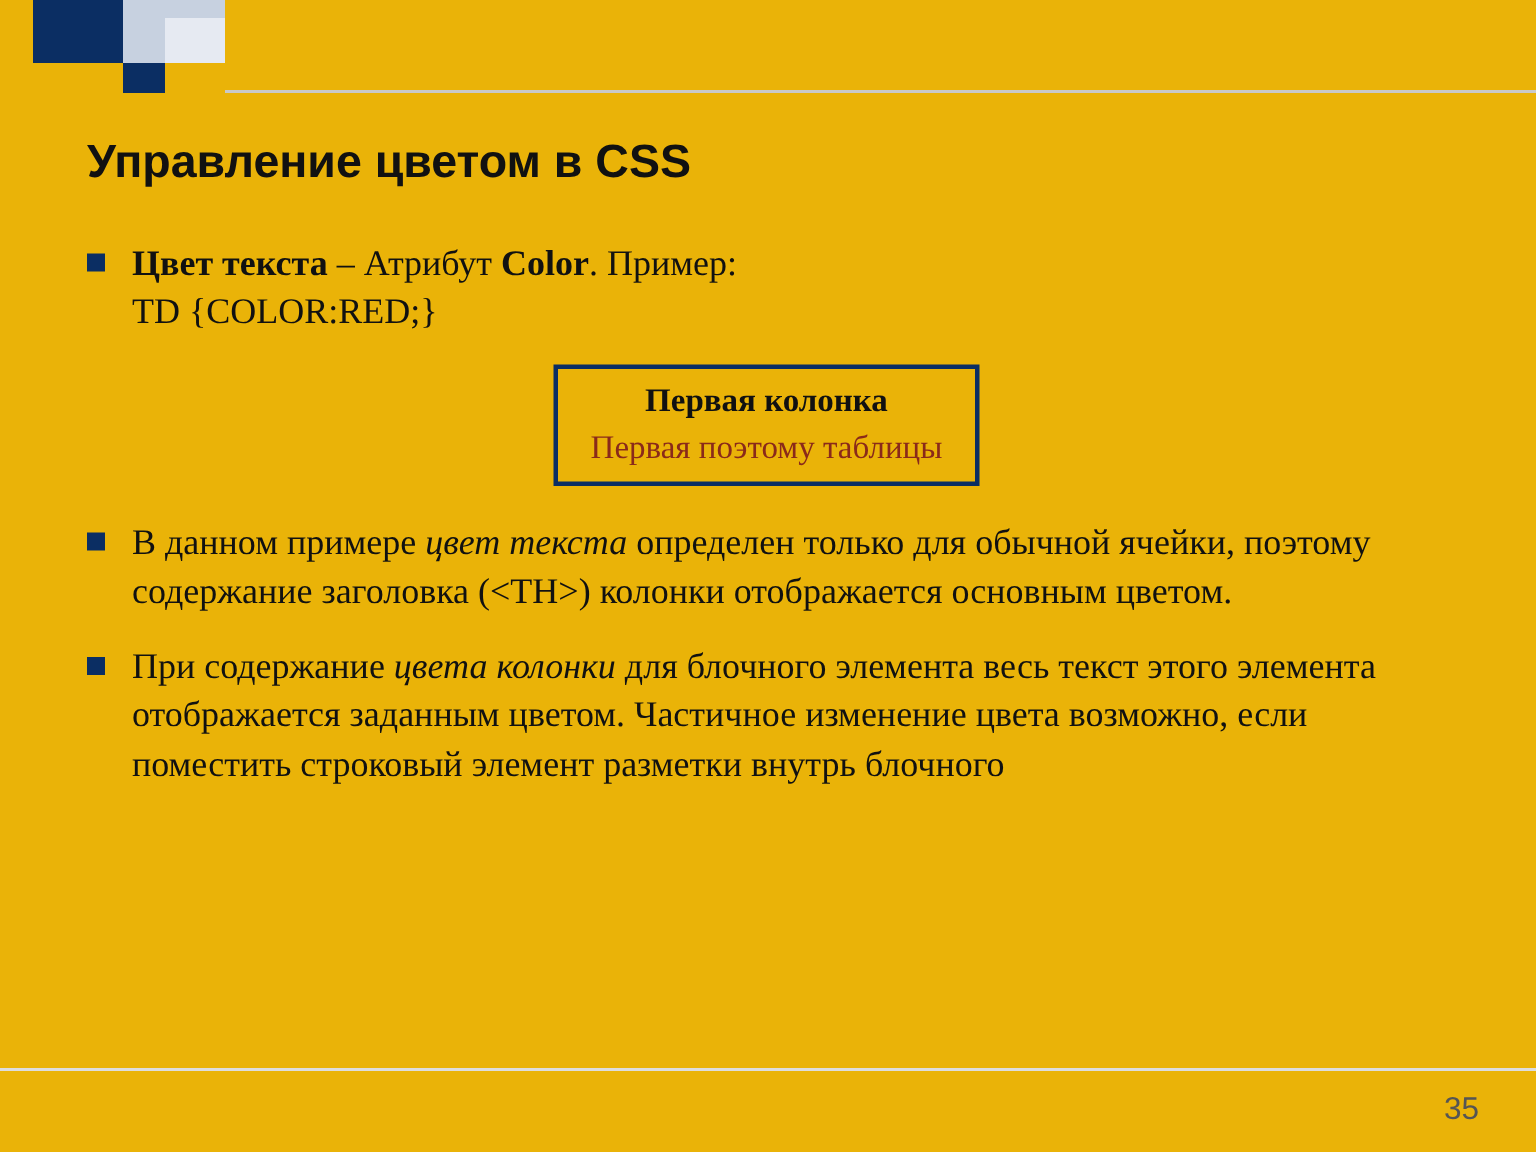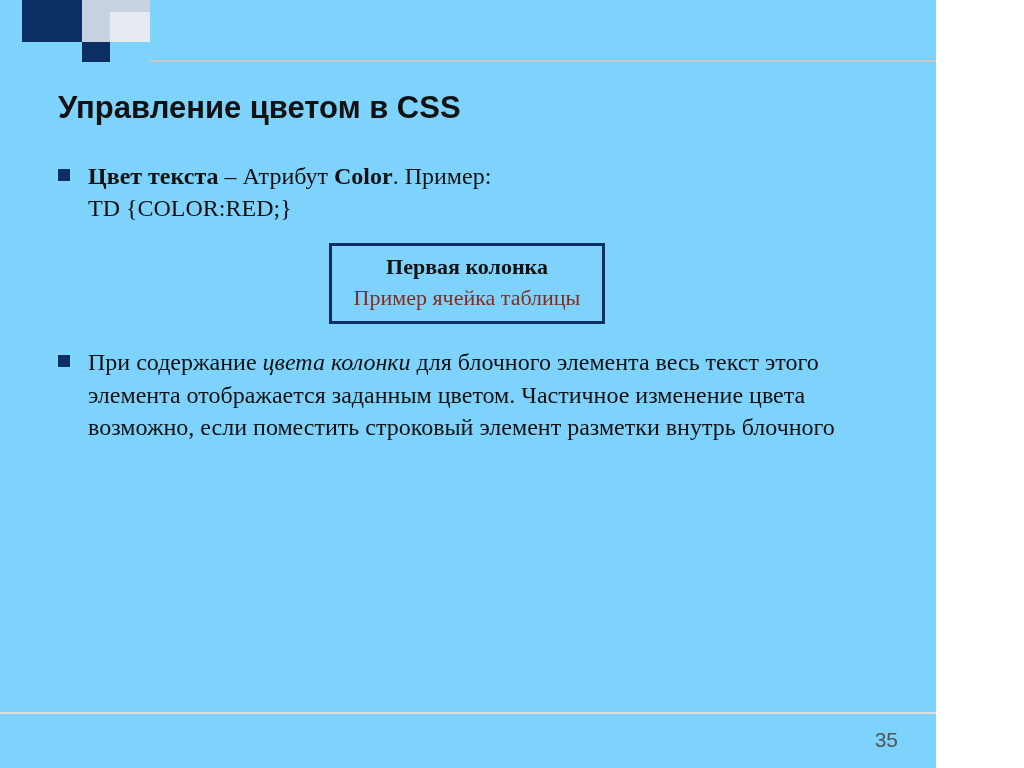--- a/index.html
+++ b/index.html
@@ -1,17 +1,17 @@
 <!DOCTYPE html>
 <html><head>
 <meta charset="utf-8">
 <style>
   * { margin: 0; padding: 0; box-sizing: border-box; }
   html, body { width: 1024px; height: 768px; font-family: Arial, Helvetica, sans-serif; background: #ffffff; overflow: hidden; }
-  .slide { position: relative; width: 936px; height: 768px; background: #7dd3fc; }
+  .slide { position: relative; width: 1024px; height: 768px; background: #eab308; }
   .deco-top { position: absolute; top: 0; left: 0; }
   .deco-top .sq { position: absolute; }
   .sq-a { left: 22px; top: 0; width: 60px; height: 42px; background: #0b2e63; }
   .sq-b { left: 82px; top: 0; width: 28px; height: 42px; background: #c7d1e0; }
   .sq-c { left: 82px; top: 42px; width: 28px; height: 20px; background: #0b2e63; }
   .sq-d { left: 110px; top: 0; width: 40px; height: 12px; background: #c7d1e0; }
   .sq-e { left: 110px; top: 12px; width: 40px; height: 30px; background: #e6eaf2; }
   .hr-line { position: absolute; top: 60px; left: 150px; right: 0; height: 2px; background: #c9c9c9; }
 
   .title { position: absolute; top: 90px; left: 58px; font-size: 31px; font-weight: bold; color: #111; }
@@ -54,24 +54,30 @@
       <div class="marker"></div>
       <div class="text">
         <span class="bold">Цвет текста</span><span> – Атрибут </span><span class="bold">Color</span><span>. Пример:</span><br>
         <span>TD {COLOR:</span><span>RED</span><span>;}</span>
       </div>
     </div>
 
     <div class="example-box-wrap">
       <div class="example-box">
         <div class="th">Первая колонка</div>
-        <div class="td">Пример ячейка таблицы</div>
+        <div class="td">Первая поэтому таблицы</div>
       </div>
     </div>
 
+    <div class="bullet">
+      <div class="marker"></div>
+      <div class="text">
+        <span>В данном примере </span><span class="italic">цвет текста</span><span> определен только для обычной ячейки, поэтому содержание заголовка (&lt;TH&gt;) колонки отображается основным цветом.</span>
+      </div>
+    </div>
 
     <div class="bullet">
       <div class="marker"></div>
       <div class="text">
         <span>При содержание </span><span class="italic">цвета колонки</span><span> для блочного элемента весь текст этого элемента отображается заданным цветом. Частичное изменение цвета возможно, если поместить строковый элемент разметки внутрь блочного</span>
       </div>
     </div>
 
   </div>
 

